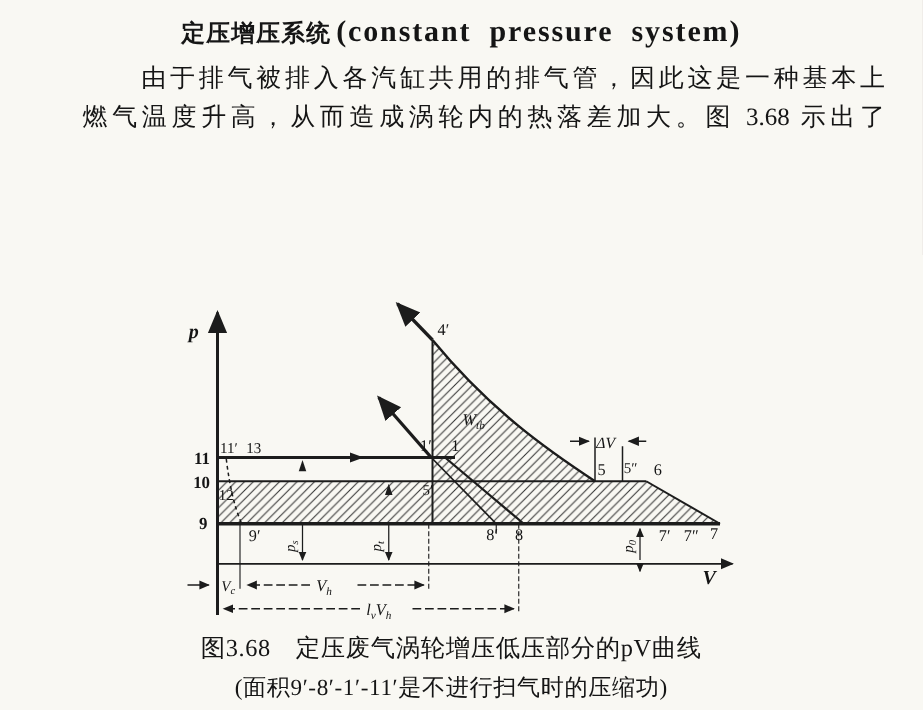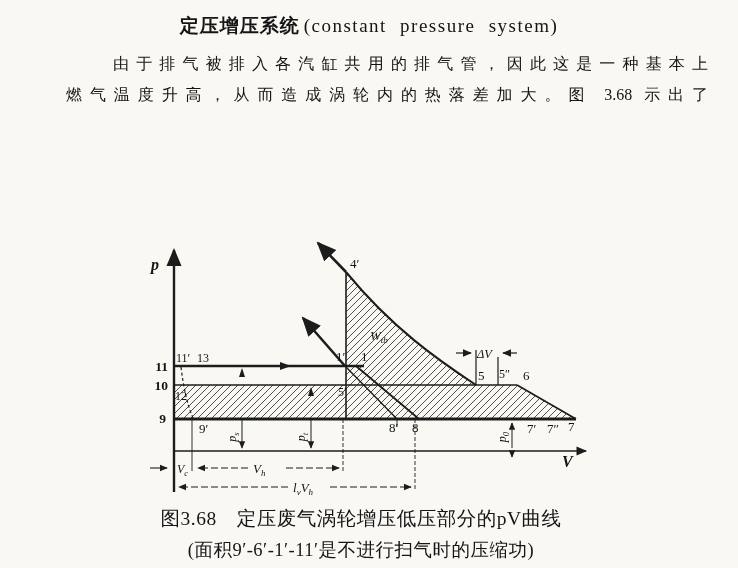--- a/index.html
+++ b/index.html
@@ -6,22 +6,22 @@
   .page{
     position:relative;width:738px;height:568px;margin:0 auto;
     background:#f9f8f3;color:#151515;overflow:hidden;
     font-family:"Liberation Serif","DejaVu Serif",serif;
   }
   .title{
     position:absolute;top:13px;left:0;width:100%;text-align:center;
     white-space:nowrap;
   }
   .title .zh{font-weight:bold;font-size:19px;letter-spacing:1px;margin-top:36px;}
-  .title .en{font-size:19px;letter-spacing:1.5px;word-spacing:7px;}
-  .para{position:absolute;left:66px;top:48px;width:642px;font-size:16px;}
+  .title .en{font-size:24px;letter-spacing:1.5px;word-spacing:7px;font-weight:bold;}
+  .para{position:absolute;left:66px;top:48px;width:642px;font-size:20px;}
   .pline{
     height:31.4px;line-height:31.4px;white-space:nowrap;
     text-align:justify;text-align-last:justify;
   }
   .pline.indent{text-indent:47px;}
   .fig{position:absolute;left:95px;top:236px;}
   .caption{position:absolute;top:505px;left:56px;width:610px;text-align:center;}
   .caption .c1{font-size:19.5px;letter-spacing:0.5px;}
   .caption .c2{font-size:18.5px;margin-top:5px;letter-spacing:0.5px;}
   svg text{font-family:"Liberation Serif","DejaVu Serif",serif;fill:#151515;}
@@ -148,16 +148,16 @@
     <text x="253" y="473" font-size="13" class="it">
       <tspan>V</tspan><tspan font-size="9" dy="3">h</tspan>
     </text>
     <text x="293" y="492" font-size="13" class="it">
       <tspan>l</tspan><tspan font-size="9" dy="3">v</tspan><tspan dy="-3">V</tspan><tspan font-size="9" dy="3">h</tspan>
     </text>
   </svg>
 
   <div class="caption">
     <div class="c1">图3.68　定压废气涡轮增压低压部分的pV曲线</div>
-    <div class="c2">(面积9′-6′-1′-11′是不进行扫气时的压缩功)</div>
+    <div class="c2">(面积9′-8′-1′-11′是不进行扫气时的压缩功)</div>
   </div>
 
 </div>
 
 </body></html>

